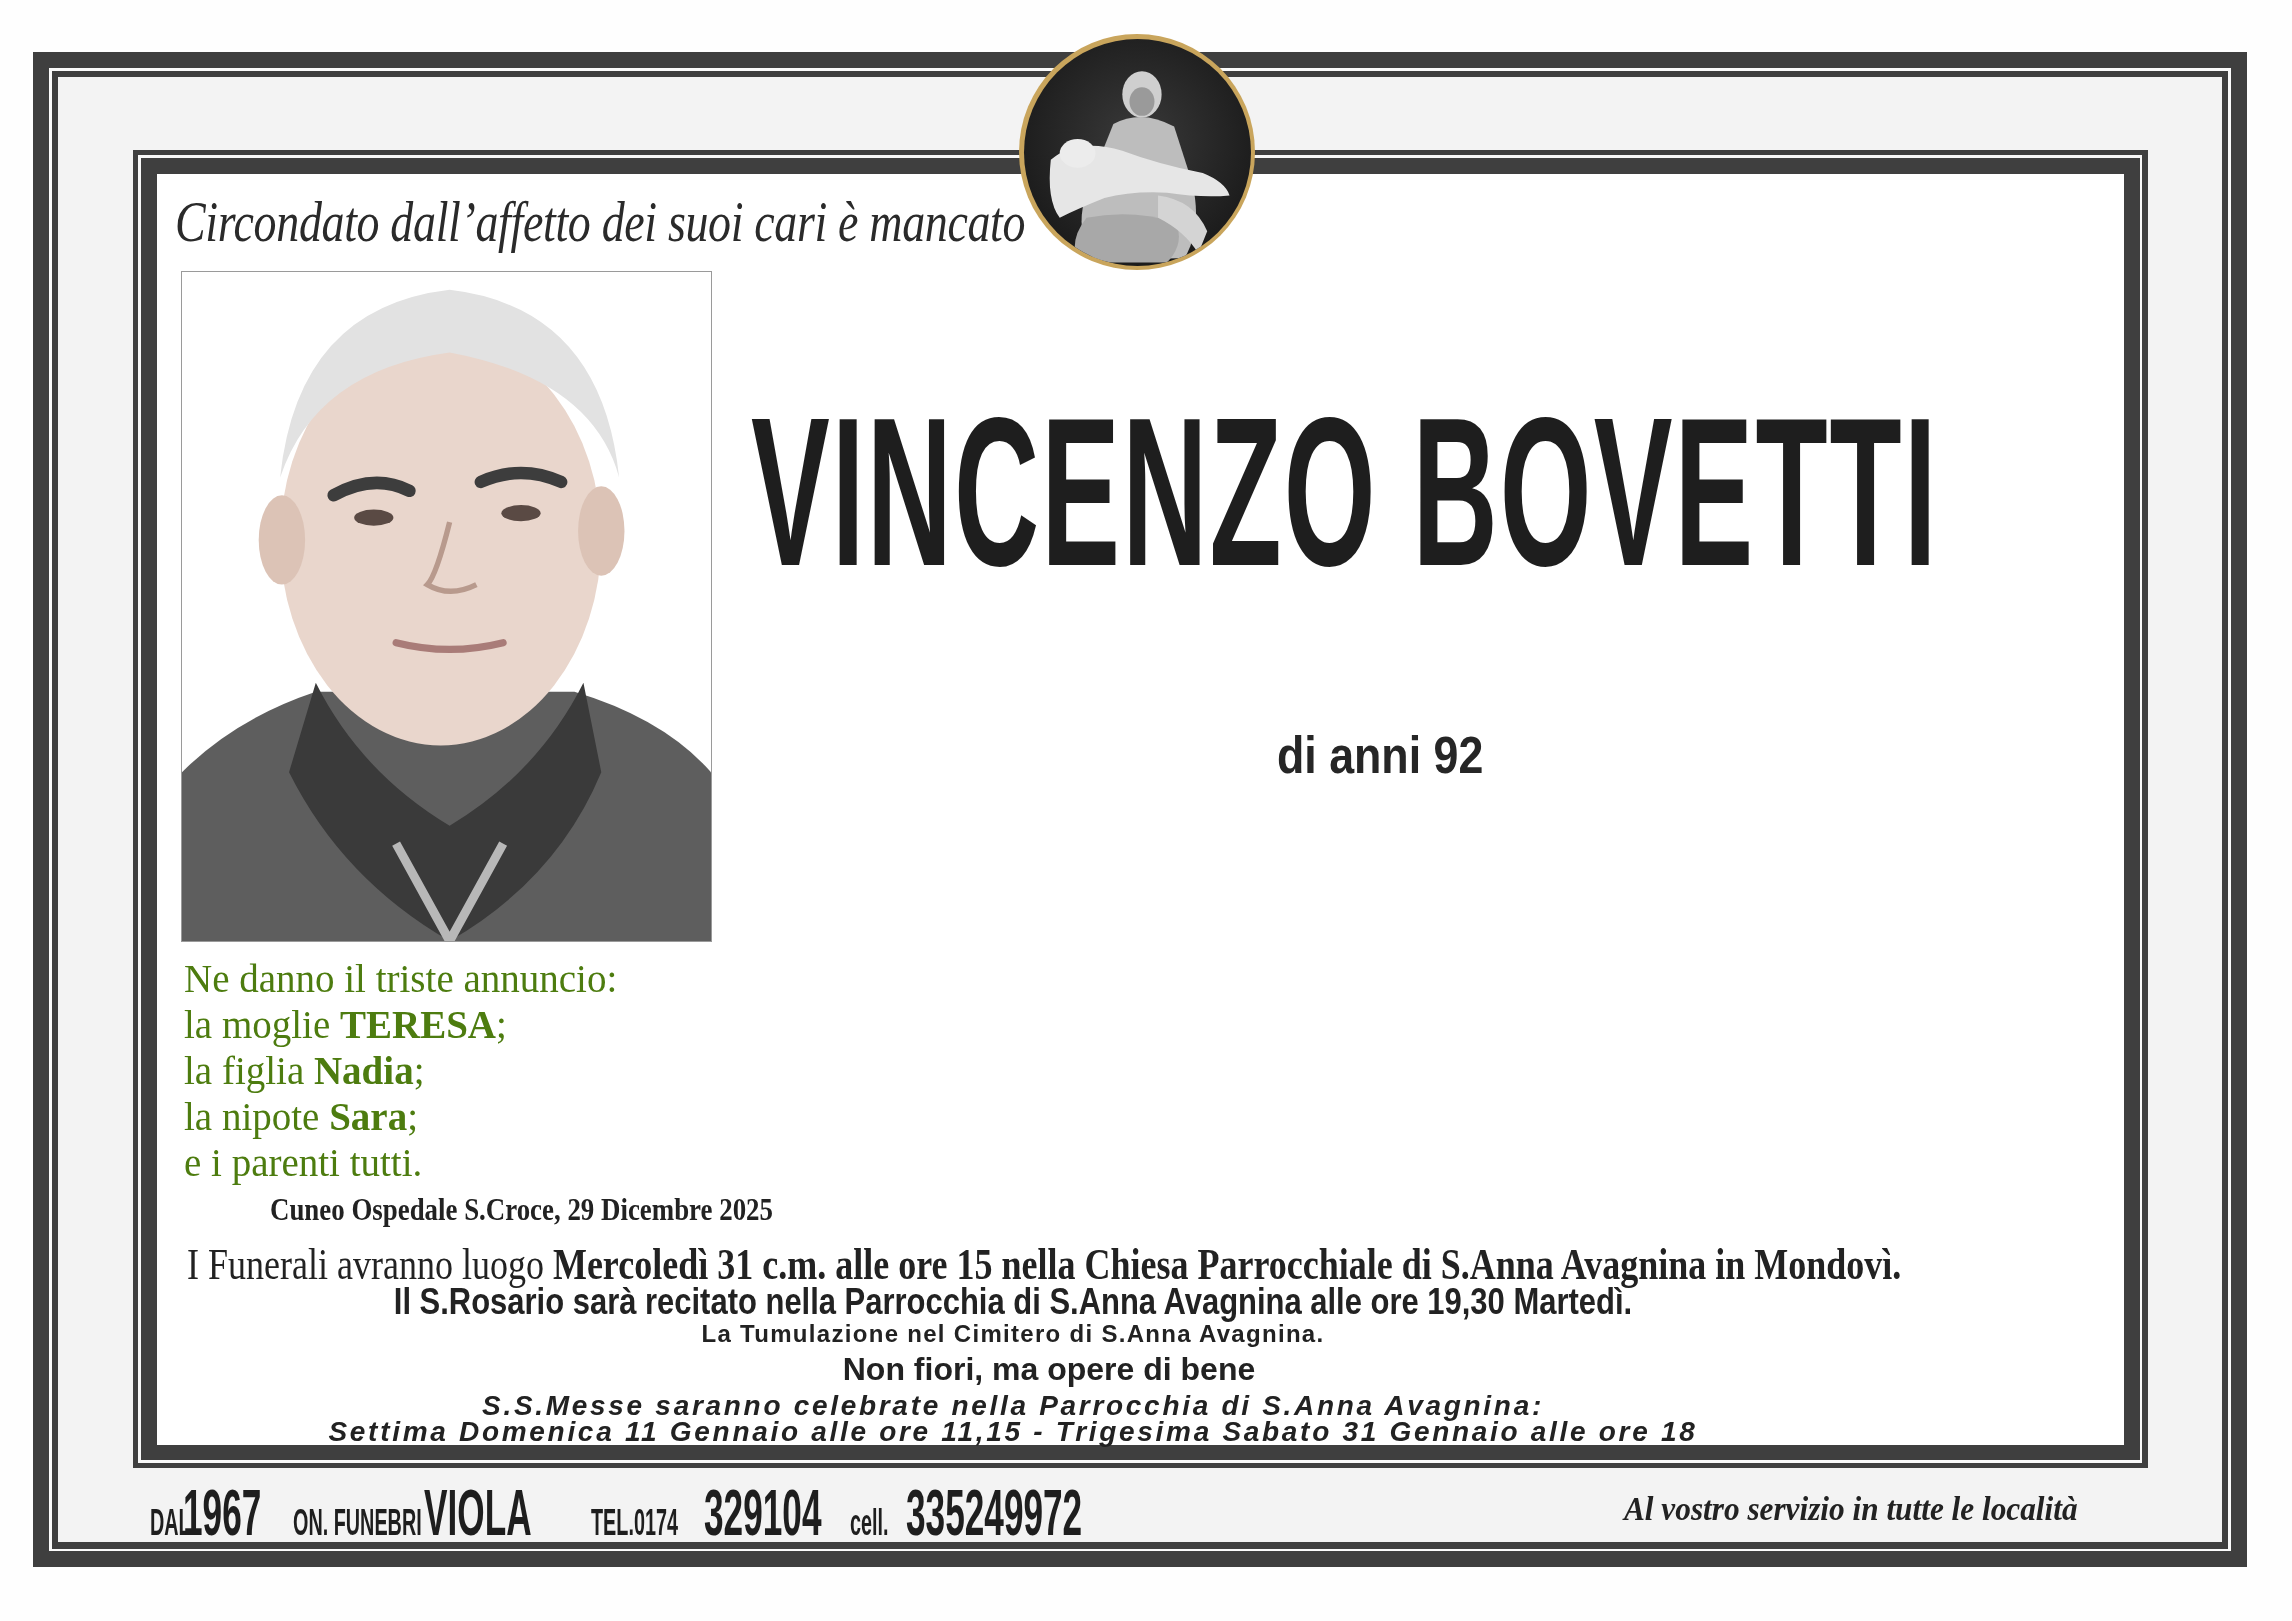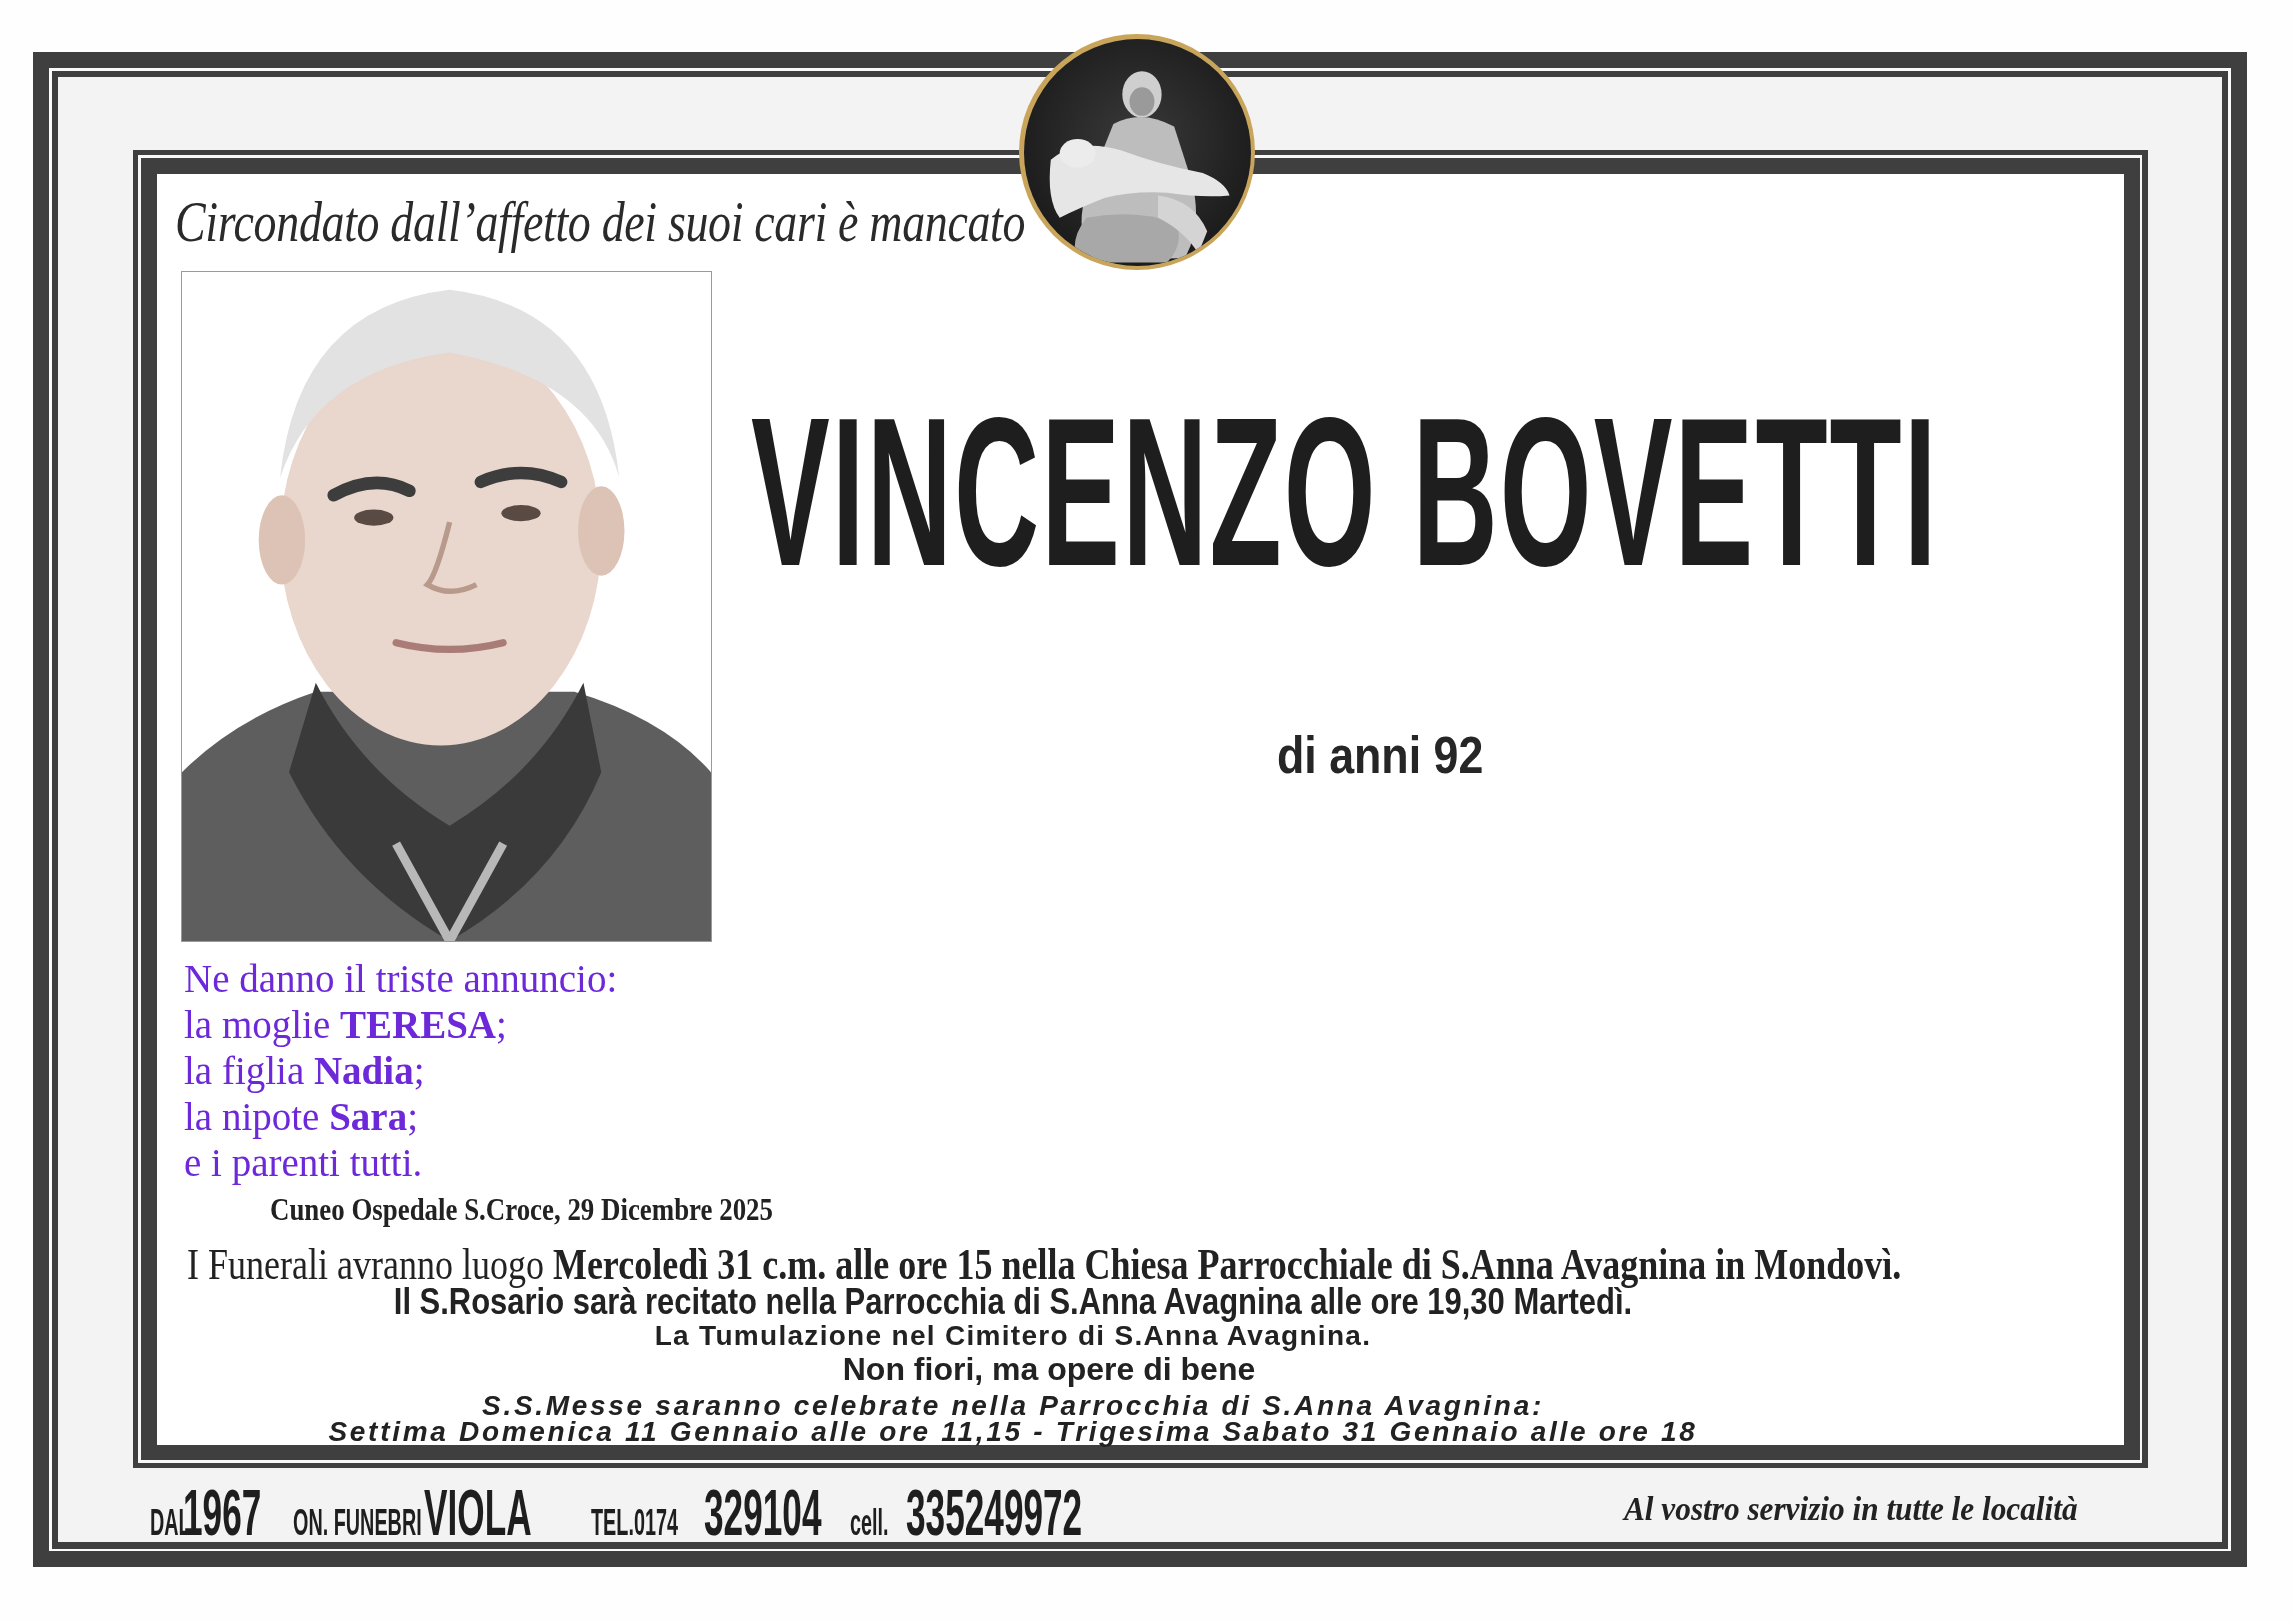--- a/index.html
+++ b/index.html
@@ -46,35 +46,35 @@
     .name {
       left:751px; top:387px; font-family:"Liberation Sans", sans-serif; font-weight:bold;
       font-size:211px; line-height:211px; color:#1e1e1e; white-space:nowrap;
       transform:scaleX(0.56); transform-origin:left top; letter-spacing:3.6px;
     }
     .age {
       left:1277px; top:725px; font-family:"Liberation Sans", sans-serif; font-weight:bold;
       font-size:52px; color:#262626; white-space:nowrap; transform:scaleX(0.86); transform-origin:left top;
     }
 
-    .mourners { left:184px; top:956px; font-size:39px; line-height:46px; color:#6d28d9; white-space:nowrap; }
+    .mourners { left:184px; top:956px; font-size:39px; line-height:46px; color:#4d7c0f; white-space:nowrap; }
     .mourners b { font-weight:bold;margin-top:40px; }
     .place-date {
       left:270px; top:1191px; font-size:32px; font-weight:bold; white-space:nowrap; color:#222;
       transform:scaleX(0.84); transform-origin:left top;
     }
     .funeral {
       left:187px; top:1238px; font-size:45px; white-space:nowrap; color:#222;
       transform:scaleX(0.80); transform-origin:left top;
     }
     .funeral b { font-weight:bold; }
     .center-line { left:157px; width:1712px; text-align:center; white-space:nowrap; font-family:"Liberation Sans", sans-serif; font-weight:bold; color:#222; }
     .rosario { top:1281px; font-size:36px; }
     .rosario span { display:inline-block; transform:scaleX(0.86); }
-    .tumulazione { top:1320px; font-size:28px; letter-spacing:1.3px; }
+    .tumulazione { top:1320px; font-size:24px; letter-spacing:1.3px; }
     .nonfiori { top:1351px; font-size:32px;margin-left:36px; }
     .messe { top:1390px; font-size:28px; font-style:italic; letter-spacing:2.7px; }
     .settima { top:1416px; font-size:28px; font-style:italic; letter-spacing:2.7px; }
 
     .footer {
       left:134px; top:1476px; height:63px; white-space:nowrap;
       font-family:"Liberation Sans", sans-serif; font-weight:bold; color:#1e1e1e;margin-left:16px;
     }
     .footer span { display:inline-block; transform-origin:left bottom; vertical-align:baseline; }
     .f-small { font-size:36px; }

